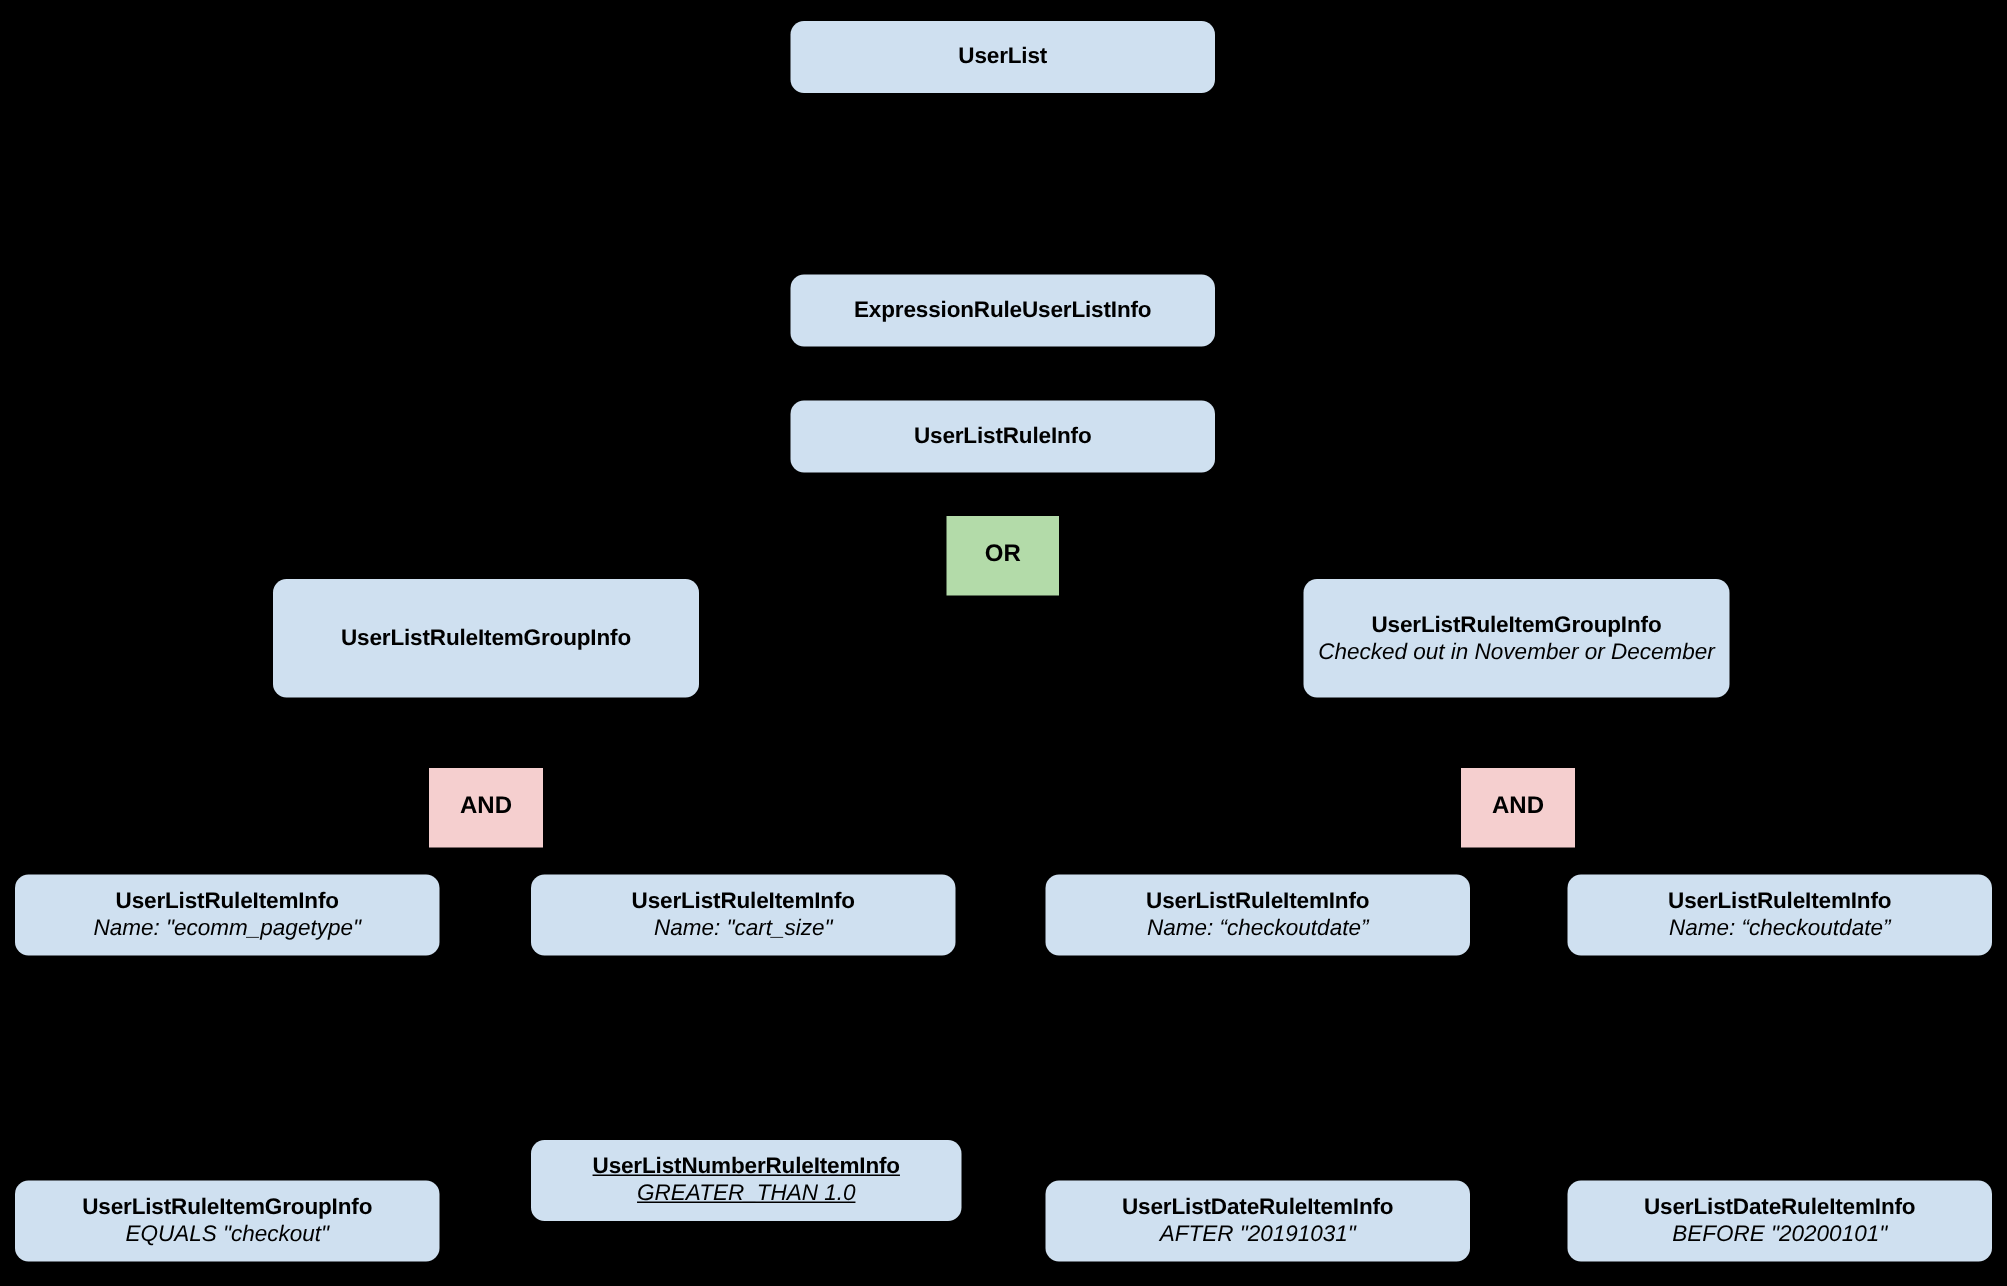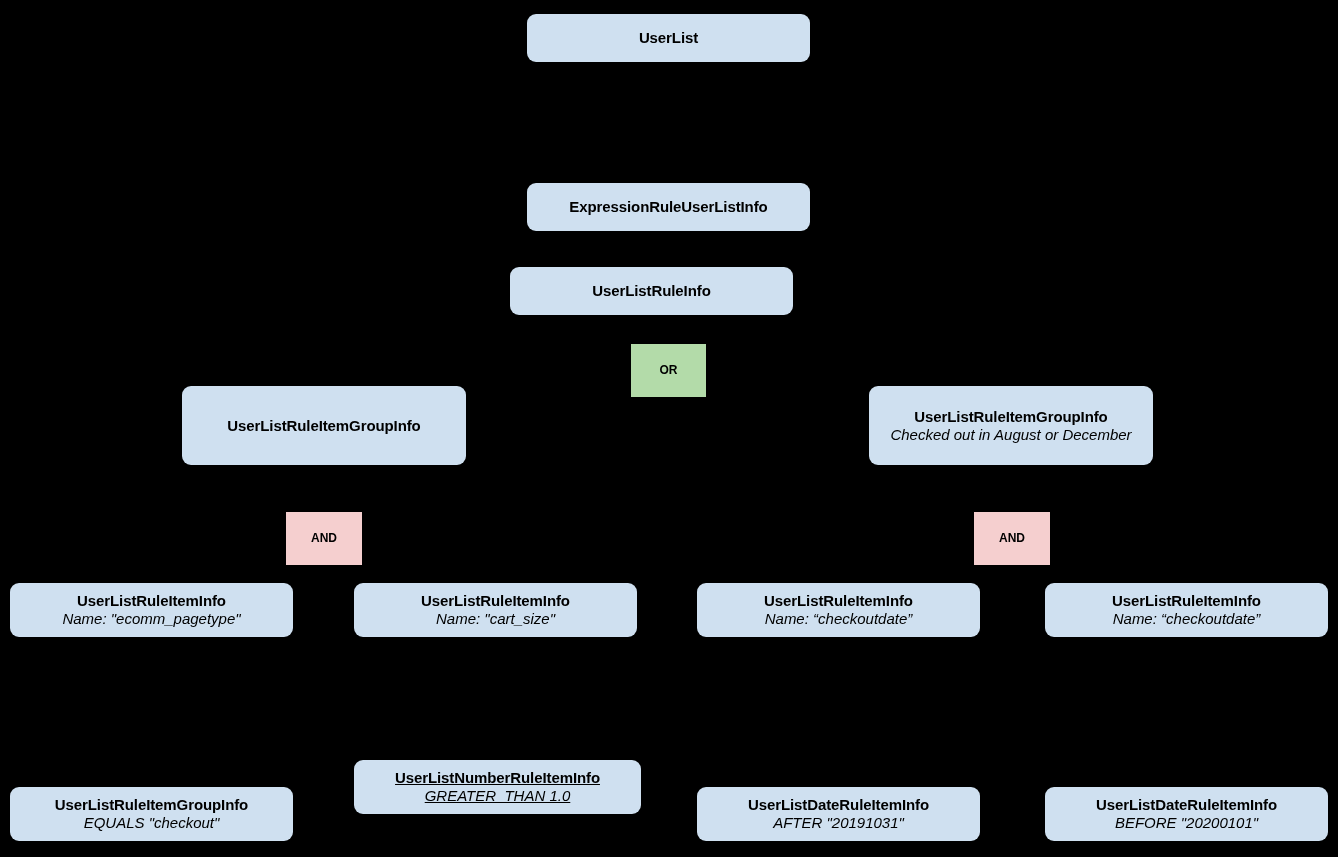--- a/index.html
+++ b/index.html
@@ -62,21 +62,21 @@
     white-space: nowrap;
   }
   .n-sub {
     font-style: italic;
     font-size: 15px;
     color: #000000;
     padding: 0 8px;
   }
   .op-label {
     font-weight: bold;
-    font-size: 12px;
+    font-size: 16px;
     color: #000000;
   }
 </style>
 </head>
 <body>
 
 <div id="canvas">
 
   <svg id="edges" viewBox="0 0 1338 857" xmlns="http://www.w3.org/2000/svg">
     <g stroke="#000000" stroke-width="2" fill="none">
@@ -101,35 +101,35 @@
 
   <div class="node rounded class-node" style="left:527px; top:14px; width:283px; height:48px;">
     <div class="n-title">UserList</div>
   </div>
 
 
   <div class="node rounded class-node" style="left:527px; top:183px; width:283px; height:48px;">
     <div class="n-title">ExpressionRuleUserListInfo</div>
   </div>
 
-  <div class="node rounded class-node" style="left:510px; top:267px; width:283px; height:48px;">
+  <div class="node rounded class-node" style="left:527px; top:267px; width:283px; height:48px;">
     <div class="n-title">UserListRuleInfo</div>
   </div>
 
   <div class="node rect op-or" style="left:631px; top:344px; width:75px; height:53px;">
     <div class="op-label">OR</div>
   </div>
 
   <div class="node rounded class-node" style="left:182px; top:386px; width:284px; height:79px;">
     <div class="n-title">UserListRuleItemGroupInfo</div>
   </div>
 
   <div class="node rounded class-node" style="left:869px; top:386px; width:284px; height:79px;">
     <div class="n-title">UserListRuleItemGroupInfo</div>
-    <div class="n-sub">Checked out in August or December</div>
+    <div class="n-sub">Checked out in November or December</div>
   </div>
 
   <div class="node rect op-and" style="left:286px; top:512px; width:76px; height:53px;">
     <div class="op-label">AND</div>
   </div>
 
   <div class="node rect op-and" style="left:974px; top:512px; width:76px; height:53px;">
     <div class="op-label">AND</div>
   </div>
 

